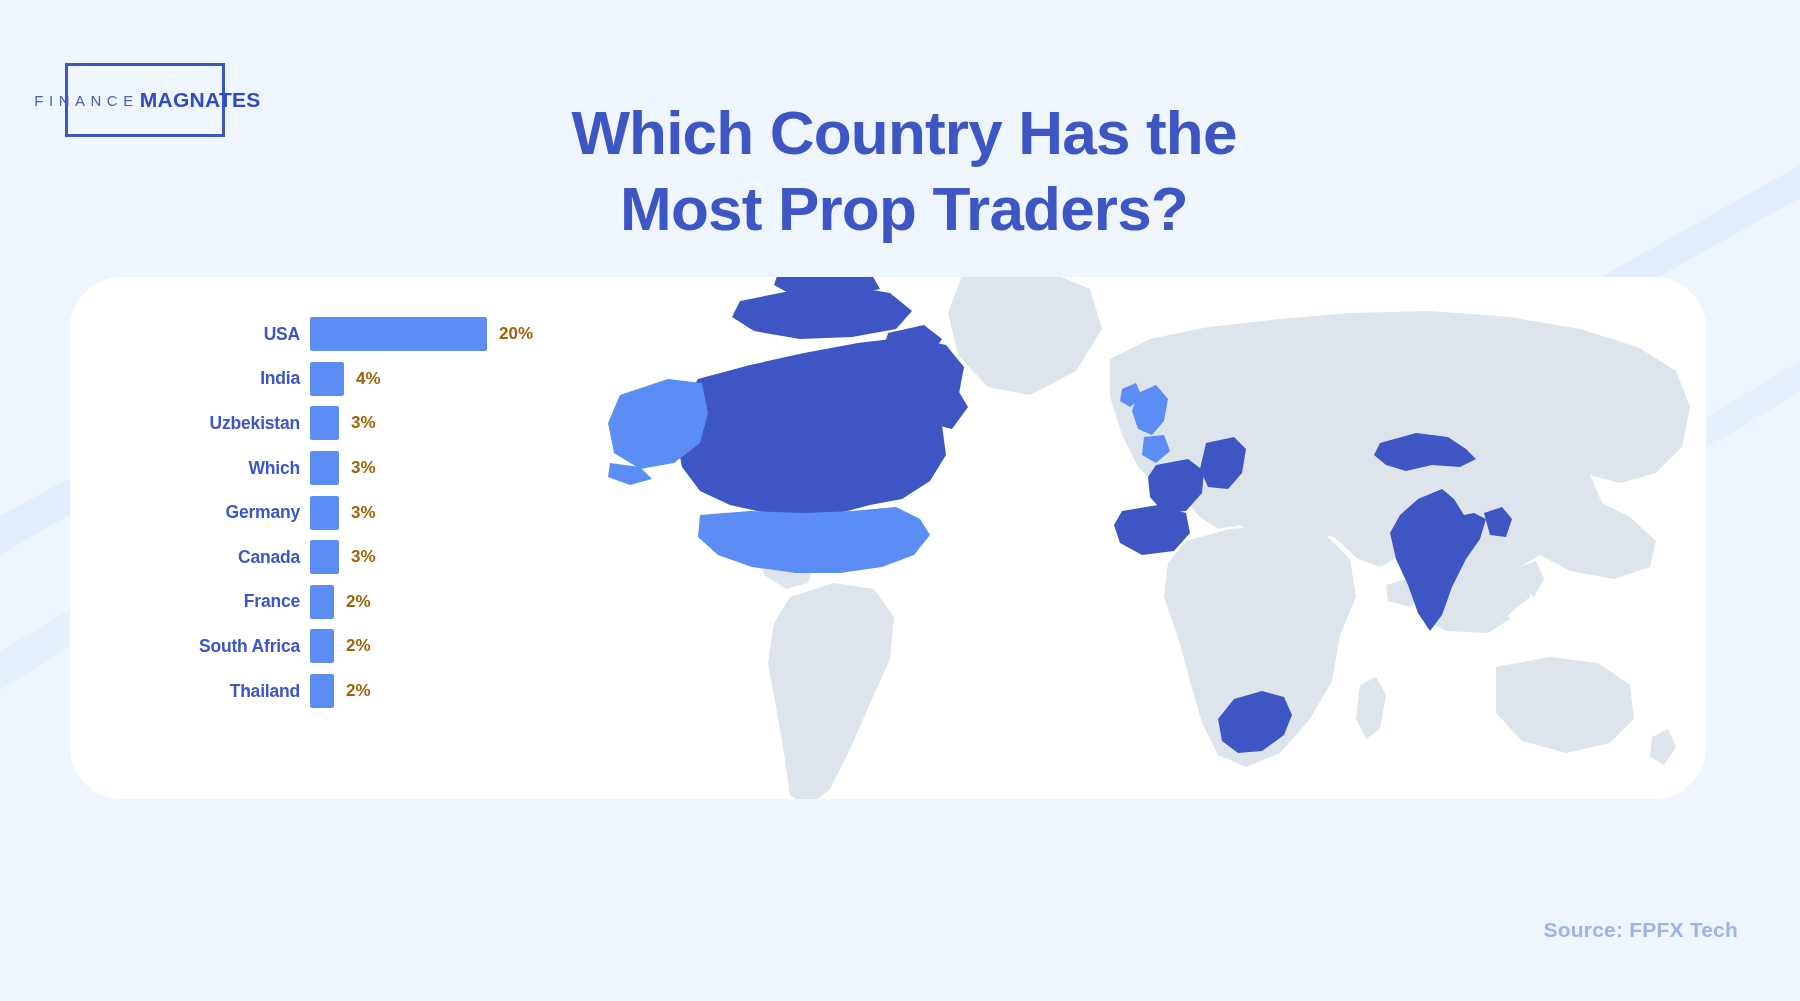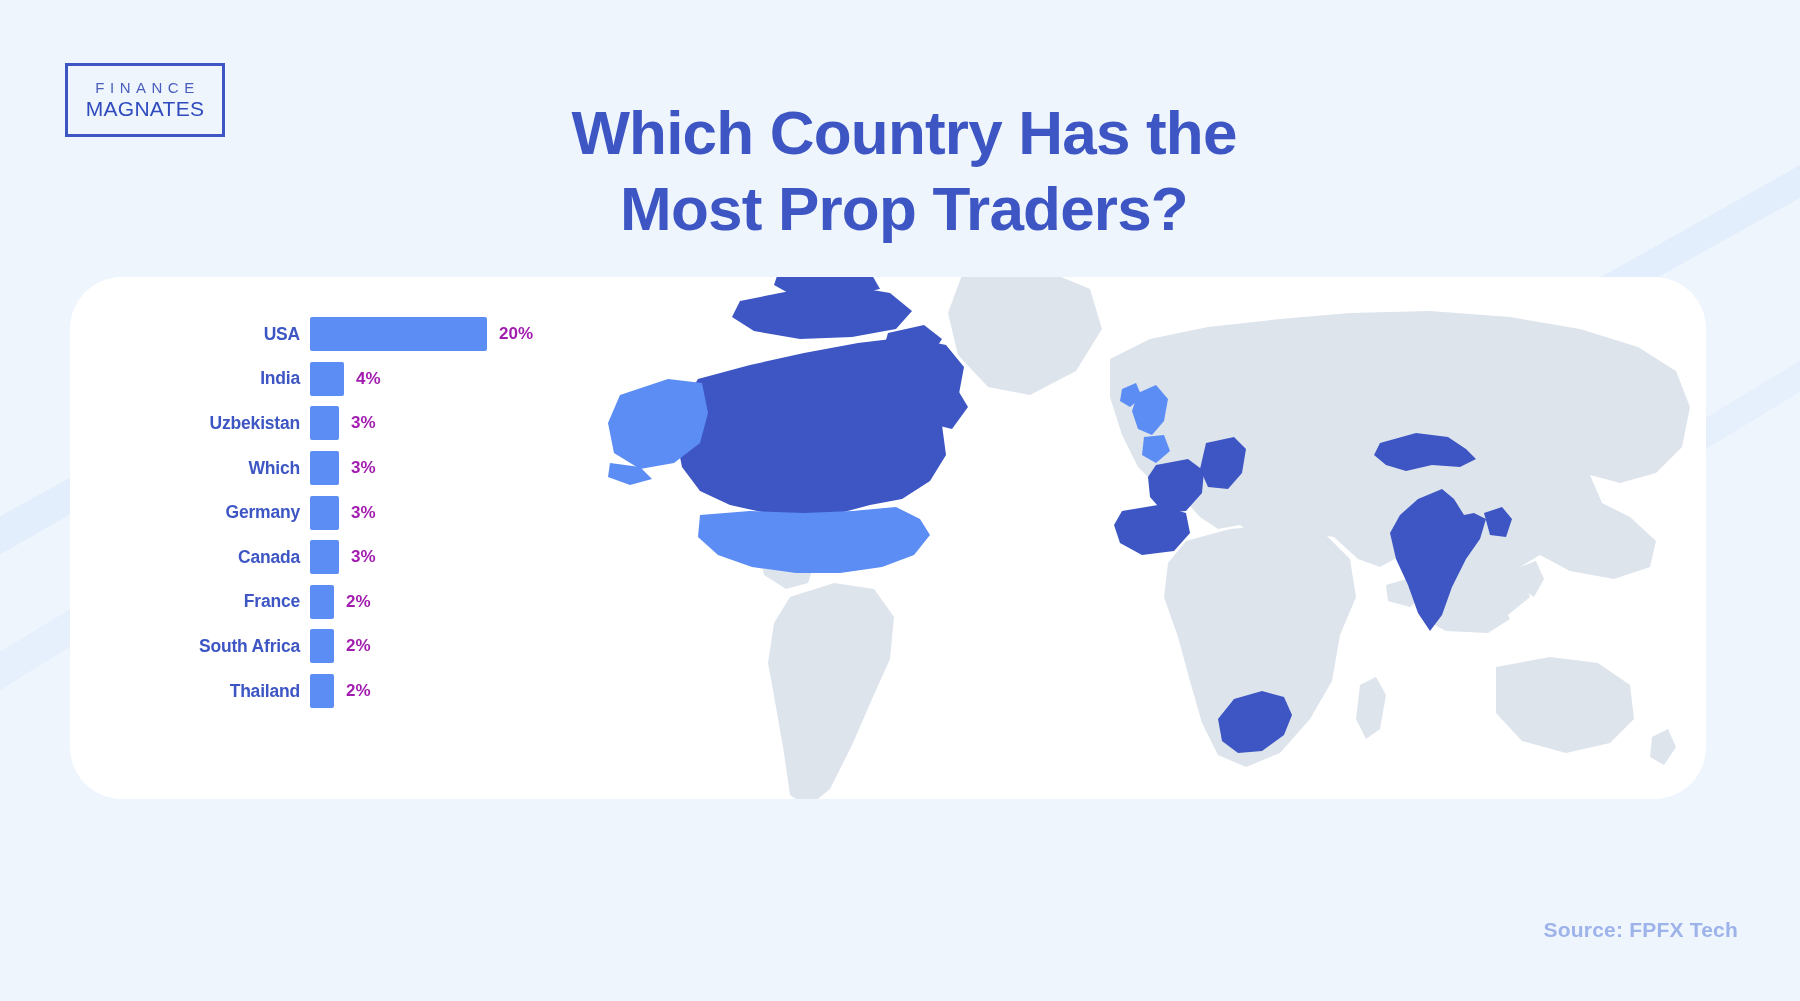--- a/index.html
+++ b/index.html
@@ -12,32 +12,32 @@
   }
 
   
   .bg-swoosh { position:absolute; inset:0; pointer-events:none; z-index:0; }
 
   
   .logo {
     position:absolute; left:65px; top:63px;
     width:160px; height:74px;
     border:3px solid #3d56c4;
-    display:flex; flex-direction:column;
+    display:flex; flex-direction:row;
     align-items:center; justify-content:center;
     gap:1px;
     z-index:5;
   }
   .logo-top {
     font-size:15px; letter-spacing:5.5px; color:#4a5fbd;
     font-weight:400; text-indent:5px;
   }
   .logo-bottom {
     font-size:21px; letter-spacing:0.3px; color:#2f4bbd;
-    font-weight:400;
+    font-weight:700;
   }
 
   
   .title {
     position:absolute; left:8px; right:0; top:95px;
     text-align:center;
     color:#3d56c4;
     font-weight:800;
     font-size:62px;
     line-height:1.22;
@@ -78,21 +78,21 @@
     font-size:17.5px; font-weight:700;
     color:#3d56c4; white-space:nowrap;
     letter-spacing:-0.2px;
   }
   .bar {
     background:#5b8df5;
     border-radius:2px;
     height:34px;
   }
   .row-value {
-    font-size:17px; font-weight:800; color:#a21caf;
+    font-size:17px; font-weight:800; color:#a16207;
     padding-left:12px; white-space:nowrap;
   }
 
   
   .source {
     position:absolute; right:62px; top:918px;
     font-size:21px; color:#9db3ea; font-weight:700;
     letter-spacing:0.2px;
     z-index:5;
   }

